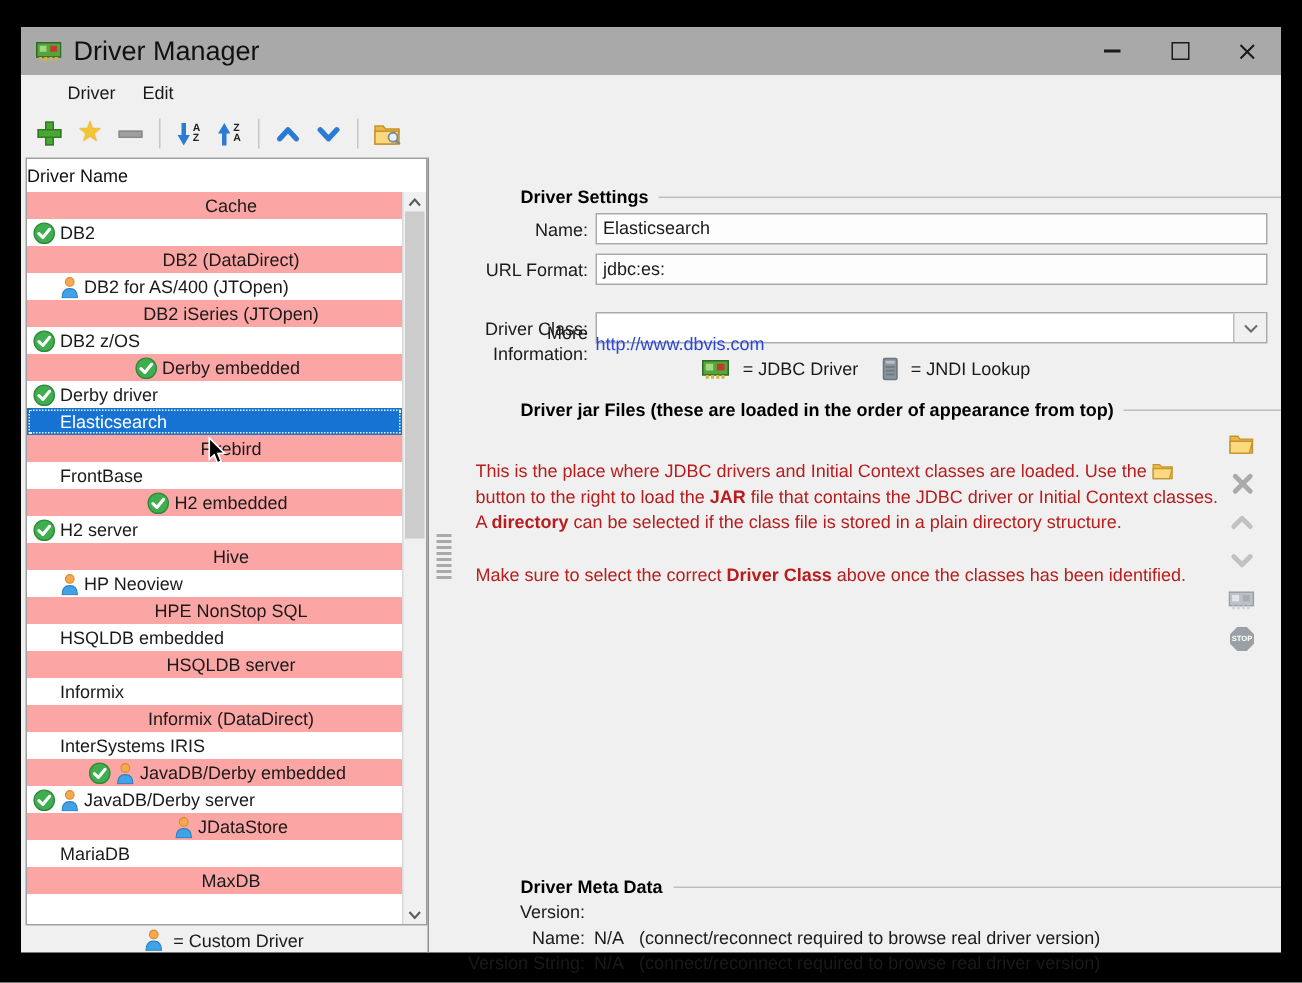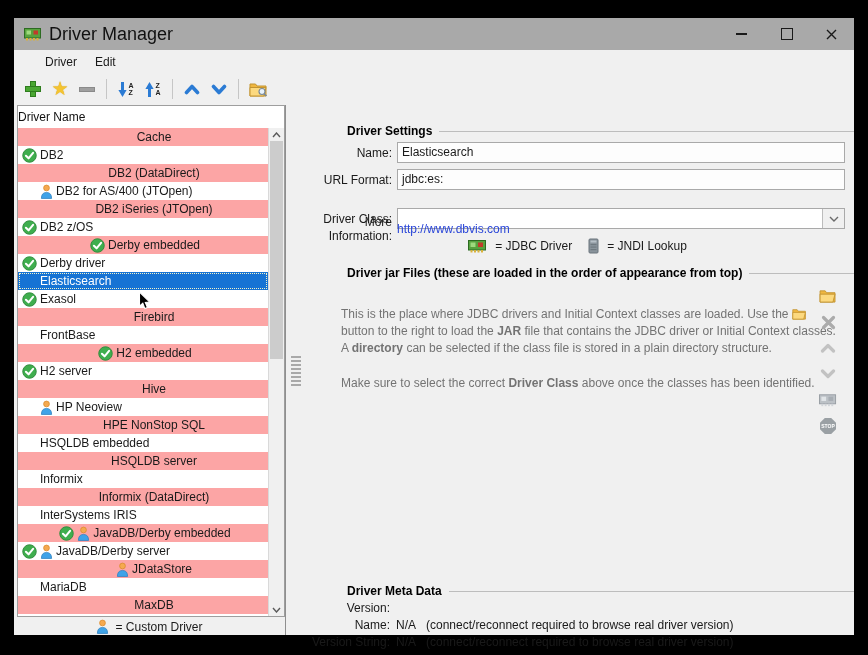--- a/index.html
+++ b/index.html
@@ -64,21 +64,21 @@
   .flabel{width:91px;text-align:right;margin-right:5px;flex:none;}
   .field{flex:1;height:21px;line-height:19px;background:#fdfdfd;border:1px solid #a9a9a9;
          box-sizing:border-box;padding:0 4px;}
   .combo{flex:1;height:21px;display:flex;border:1px solid #a9a9a9;box-sizing:border-box;background:#fff;}
   .combo .cval{flex:1;padding:0 4px;line-height:19px;}
   .combo .cbtn{width:21px;background:#f0f0f0;border-left:1px solid #bcbcbc;display:flex;
                align-items:center;justify-content:center;}
   .link{color:#2a46d8;}
   .iconlegend{position:absolute;left:0;right:0;top:114px;display:flex;align-items:center;
               justify-content:center;gap:8px;}
-  .instr{position:absolute;left:40px;width:500px;line-height:17px;color:#737373;}
+  .instr{position:absolute;left:16px;width:500px;line-height:17px;color:#b91c1c;}
   .sidebar-tools{position:absolute;left:518px;top:163px;display:flex;flex-direction:column;
                  gap:8px;align-items:center;}
   .stool{width:18px;height:18px;display:flex;align-items:center;justify-content:center;}
   .stop{width:16px;height:16px;background:#9aa0a4;color:#fff;font-size:5px;font-weight:bold;
         display:flex;align-items:center;justify-content:center;
         clip-path:polygon(30% 0,70% 0,100% 30%,100% 70%,70% 100%,30% 100%,0 70%,0 30%);}
   .metarow{position:absolute;left:0;height:16px;display:flex;align-items:flex-start;white-space:nowrap;}
   .mlabel{width:89px;text-align:right;margin-right:6px;flex:none;}
   .mnote{margin-left:10px;}
   .cursor{position:absolute;left:124px;top:273px;z-index:50;}
@@ -250,30 +250,20 @@
 
     <span class="lbl">Derby driver</span>
   </div>
         <div class="row selected">
     <span class="chkslot">
       
     </span>
 
     <span class="lbl">Elasticsearch</span>
   </div>
-        <div class="row">
-    <span class="chkslot">
-      <svg class="chk" width="15" height="15" viewBox="0 0 16 16">
-        <circle cx="8" cy="8" r="7.2" fill="#3fae4e" stroke="#2e8a3b"></circle>
-        <polyline points="4.2,8.3 7,11 11.8,5.2" stroke="#fff" stroke-width="2.2" fill="none" stroke-linecap="round" stroke-linejoin="round"></polyline>
-      </svg>
-    </span>
-
-    <span class="lbl">Exasol</span>
-  </div>
         <div class="row striped">
     <span class="chkslot">
       
     </span>
 
     <span class="lbl">Firebird</span>
   </div>
         <div class="row">
     <span class="chkslot">
       

